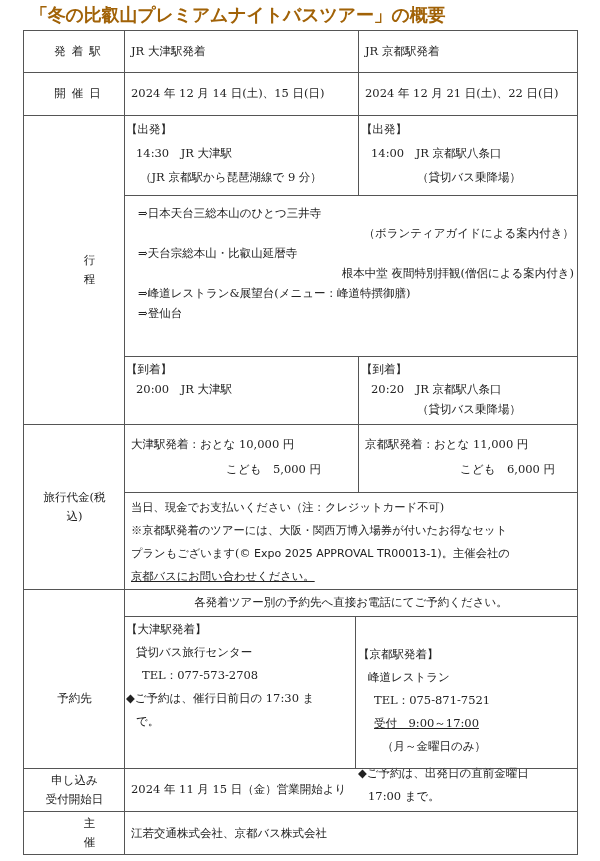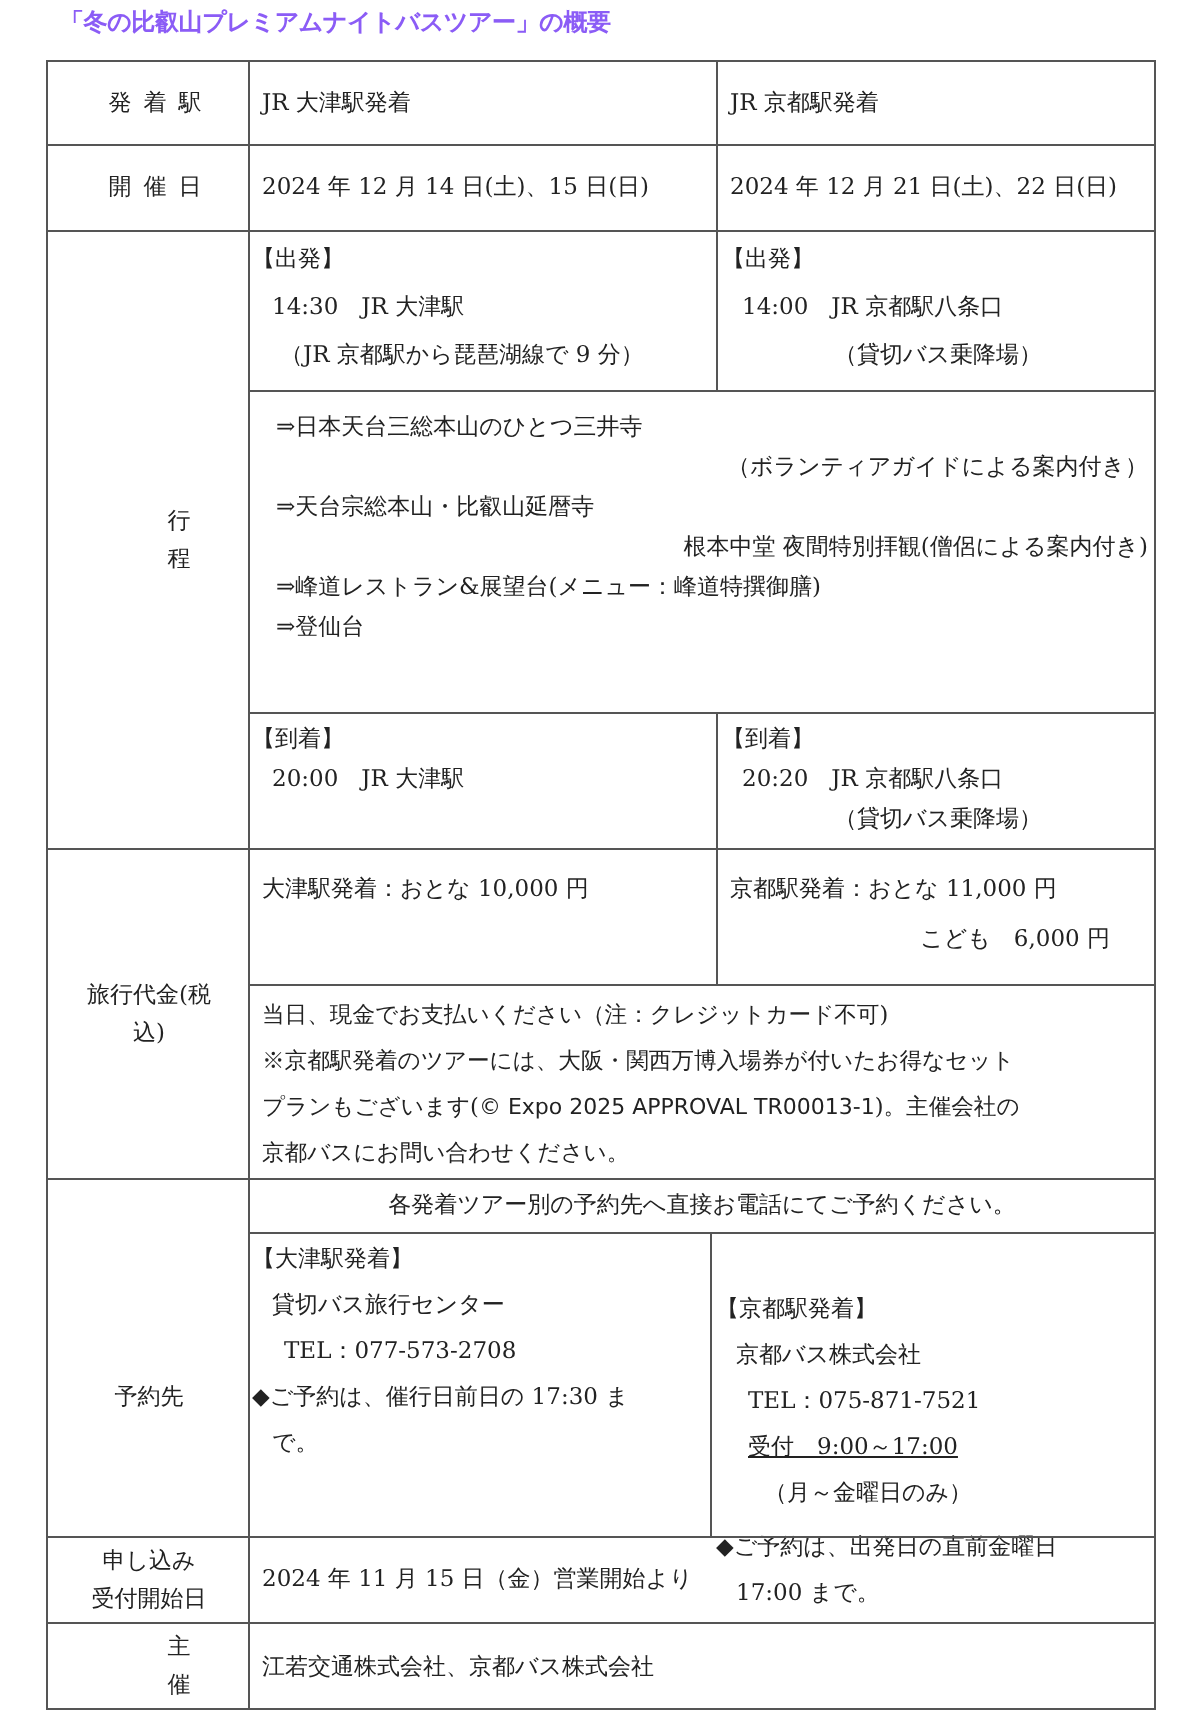--- a/index.html
+++ b/index.html
@@ -14,23 +14,23 @@
       overflow: hidden;
       color: #222222;
       font-family: "DejaVu Serif", "Liberation Serif", serif;
     }
     .title {
       position: absolute;
       left: 30px;
       top: 3px;
       font-family: "DejaVu Sans", "Liberation Sans", sans-serif;
       font-weight: bold;
-      font-size: 12px;
+      font-size: 18px;
       letter-spacing: -0.2px;
-      color: #8b5cf6;
+      color: #a16207;
       white-space: nowrap;
     }
     .tbl {
       position: absolute;
       left: 23px;
       top: 30px;
       width: 555px;
       height: 825px;
       border: 1px solid #555555;
       box-sizing: border-box;
@@ -126,51 +126,52 @@
     <span class="line" style="padding-left:56px;">（貸切バス乗降場）</span>
   </div>
   <div class="hline" style="left:0; top:393px; width:553px;"></div>
 
   <div class="label" style="top:393px; height:165px; padding:0 8px; box-sizing:border-box;">旅行代金(税
 込)</div>
 
   <div class="vline" style="left:334px; top:393px; height:68px;"></div>
   <div class="cell" style="left:107px; top:403px; width:190px;">
     <span class="line">大津駅発着：おとな 10,000 円</span>
+    <span class="line r" style="margin-top:5px;">こども　5,000 円</span>
   </div>
   <div class="cell" style="left:341px; top:403px; width:190px;">
     <span class="line">京都駅発着：おとな 11,000 円</span>
     <span class="line r" style="margin-top:5px;">こども　6,000 円</span>
   </div>
   <div class="hline" style="left:101px; top:461px; width:452px;"></div>
 
   <div class="cell" style="left:107px; top:466px; width:444px; font-size:11.3px; line-height:22.5px;">
     <span class="line" style="height:23px;">当日、現金でお支払いください（注：クレジットカード不可)</span>
     <span class="line" style="height:23px;">※京都駅発着のツアーには、大阪・関西万博入場券が付いたお得なセット</span>
     <span class="line" style="height:23px;"><span>プランもございます(</span><span class="sans">© Expo 2025 APPROVAL TR00013-1</span><span>)。主催会社の</span></span>
-    <span class="line" style="height:23px;">京都バスにお問い合わせください。</span>
+    <span class="line" style="height:23px;text-decoration:underline;">京都バスにお問い合わせください。</span>
   </div>
   <div class="hline" style="left:0; top:558px; width:553px;"></div>
 
   <div class="label" style="top:578px; height:179px;">予約先</div>
   <div class="cell" style="left:101px; top:561px; width:452px; text-align:center;">各発着ツアー別の予約先へ直接お電話にてご予約ください。</div>
   <div class="hline" style="left:101px; top:585px; width:452px;"></div>
   <div class="vline" style="left:331px; top:585px; height:152px;"></div>
 
   <div class="cell" style="left:102px; top:586px; width:228px; line-height:24px;">
     <span class="line" style="height:23px;">【大津駅発着】</span>
     <span class="line" style="padding-left:10px; height:23px;">貸切バス旅行センター</span>
     <span class="line" style="padding-left:16px; height:23px;">TEL：077-573-2708</span>
     <span class="line" style="height:23px;">◆ご予約は、催行日前日の 17:30 ま</span>
     <span class="line" style="padding-left:10px; height:23px;">で。</span>
   </div>
 
   <div class="cell" style="left:334px; top:586px; width:218px; line-height:24px;">
     <span class="line" style="height:23px;margin-top:25px;">【京都駅発着】</span>
-    <span class="line" style="padding-left:10px; height:23px;">京都バス株式会社</span>
+    <span class="line" style="padding-left:10px; height:23px;">峰道レストラン</span>
     <span class="line" style="padding-left:16px; height:23px;">TEL：075-871-7521</span>
     <span class="line" style="padding-left:16px; height:23px;text-decoration:underline;">受付　9:00～17:00</span>
     <span class="line" style="padding-left:24px; height:23px;">（月～金曜日のみ）</span>
     <span class="line" style="height:23px; margin-top:4px;">◆ご予約は、出発日の直前金曜日</span>
     <span class="line" style="padding-left:10px; height:23px;">17:00 まで。</span>
   </div>
   <div class="hline" style="left:0; top:737px; width:553px;"></div>
 
   <div class="label" style="top:737px; height:43px;">申し込み
 受付開始日</div>

